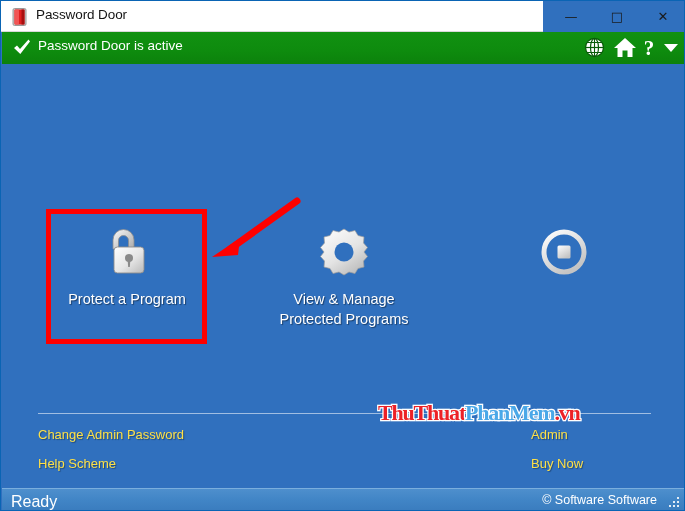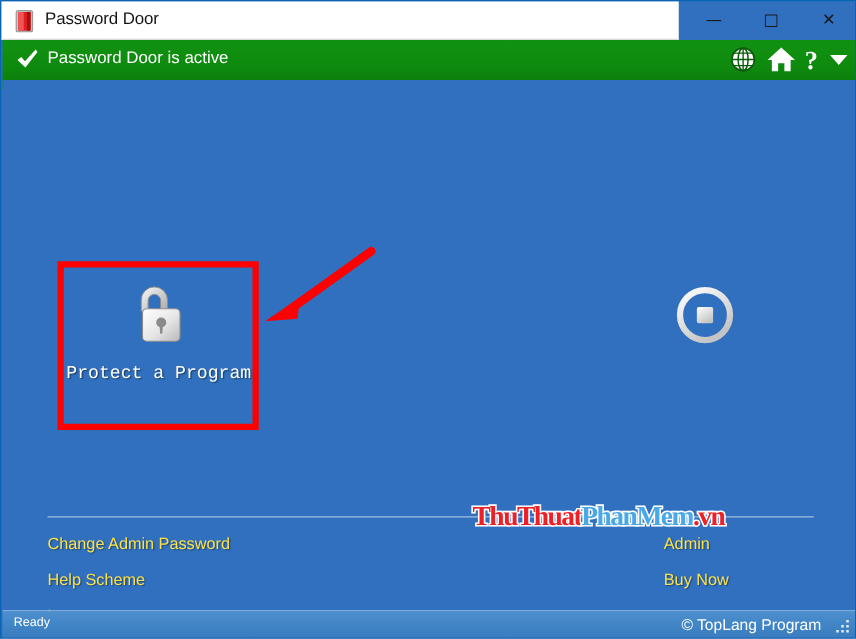--- a/index.html
+++ b/index.html
@@ -128,21 +128,20 @@
     align-items: center;
     justify-content: center;
   }
   .tile-label {
     margin-top: 9px;
     font-size: 14.5px;
     color: #ffffff;
     line-height: 20px;
     text-shadow: 1px 1px 1px rgba(0,0,0,0.45);
     white-space: pre-line;
-    font-family: Liberation Mono, monospace;
   }
 
   
   #annotation-box {
     position: absolute;
     left: 44px; top: 145px;
     width: 161px; height: 135px;
     border: 5px solid #fe0000;
     box-sizing: border-box;
   }
@@ -203,21 +202,21 @@
     left: 1px; top: 487px;
     width: 683px;
     height: 23px;
     background: linear-gradient(to bottom, #4e8fcd 0%, #4185c6 50%, #3a7cbe 100%);
     border-top: 1px solid #7aaedd;
     box-sizing: border-box;
   }
   #status-left {
     position: absolute;
     left: 9px; top: 4px;
-    font-size: 10px;
+    font-size: 16px;
     color: #ffffff;
     white-space: nowrap;
   }
   #status-right {
     position: absolute;
     right: 28px; top: 4px;
     font-size: 12.5px;
     color: #ffffff;
     white-space: nowrap;
   }
@@ -308,20 +307,40 @@
           </defs>
           <path d="M11 24 L11 15 A10.5 10.5 0 0 1 32 15 L32 22 L26.5 24 L26.5 15.5 A5 5 0 0 0 16.5 15.5 L16.5 24 Z" fill="url(#lockShackle)" stroke="#8d8d8d" stroke-width="0.8"></path>
           <rect x="12" y="22" width="30" height="26" rx="3.5" fill="url(#lockBody)" stroke="#8d8d8d" stroke-width="0.9"></rect>
           <circle cx="27" cy="33" r="4" fill="#8a8a8a"></circle>
           <path d="M25.5 34 L28.5 34 L27.8 42 L26.2 42 Z" fill="#8a8a8a"></path>
         </svg>
       </div>
       <div class="tile-label">Protect a Program</div>
     </div>
 
+    <div class="action-tile" id="tile-manage">
+      <div class="tile-icon">
+        <svg width="52" height="52" viewBox="0 0 52 52">
+          <defs>
+            <linearGradient id="gearGrad" x1="0" y1="0" x2="0.7" y2="1">
+              <stop offset="0%" stop-color="#ffffff"></stop>
+              <stop offset="60%" stop-color="#e4e4e4"></stop>
+              <stop offset="100%" stop-color="#bdbdbd"></stop>
+            </linearGradient>
+          </defs>
+          <path d="M26 3
+                   L31 6 L37 4.5 L40 9.5 L46 11 L45.5 17 L49.5 21.5 L46 26 L49.5 30.5 L45.5 35 L46 41 L40 42.5
+                   L37 47.5 L31 46 L26 49 L21 46 L15 47.5 L12 42.5 L6 41 L6.5 35 L2.5 30.5 L6 26 L2.5 21.5 L6.5 17
+                   L6 11 L12 9.5 L15 4.5 L21 6 Z" fill="url(#gearGrad)" stroke="#9c9c9c" stroke-width="0.7"></path>
+          <circle cx="26" cy="26" r="9.5" fill="#3070be"></circle>
+        </svg>
+      </div>
+      <div class="tile-label">View &amp; Manage
+Protected Programs</div>
+    </div>
 
     <div class="action-tile" id="tile-deactivate">
       <div class="tile-icon">
         <svg width="50" height="50" viewBox="0 0 50 50">
           <defs>
             <linearGradient id="stopGrad" x1="0" y1="0" x2="0.6" y2="1">
               <stop offset="0%" stop-color="#ffffff"></stop>
               <stop offset="100%" stop-color="#c4c4c4"></stop>
             </linearGradient>
           </defs>
@@ -355,21 +374,21 @@
     <div id="links-right">
       <span class="footer-link">Admin</span>
       <span class="footer-link">Buy Now</span>
 
     </div>
 
   </div>
 
   <div id="status-bar">
     <span id="status-left">Ready</span>
-    <span id="status-right">© TopLang Program</span>
+    <span id="status-right">© Software Software</span>
     <span id="resize-grip">
       <svg width="13" height="13" viewBox="0 0 13 13">
         <g fill="#ffffff" opacity="0.85">
           <rect x="9" y="1" width="2" height="2"></rect>
           <rect x="9" y="5" width="2" height="2"></rect>
             <rect x="5" y="5" width="2" height="2"></rect>
           <rect x="9" y="9" width="2" height="2"></rect>
             <rect x="5" y="9" width="2" height="2"></rect>
             <rect x="1" y="9" width="2" height="2"></rect>
         </g>

